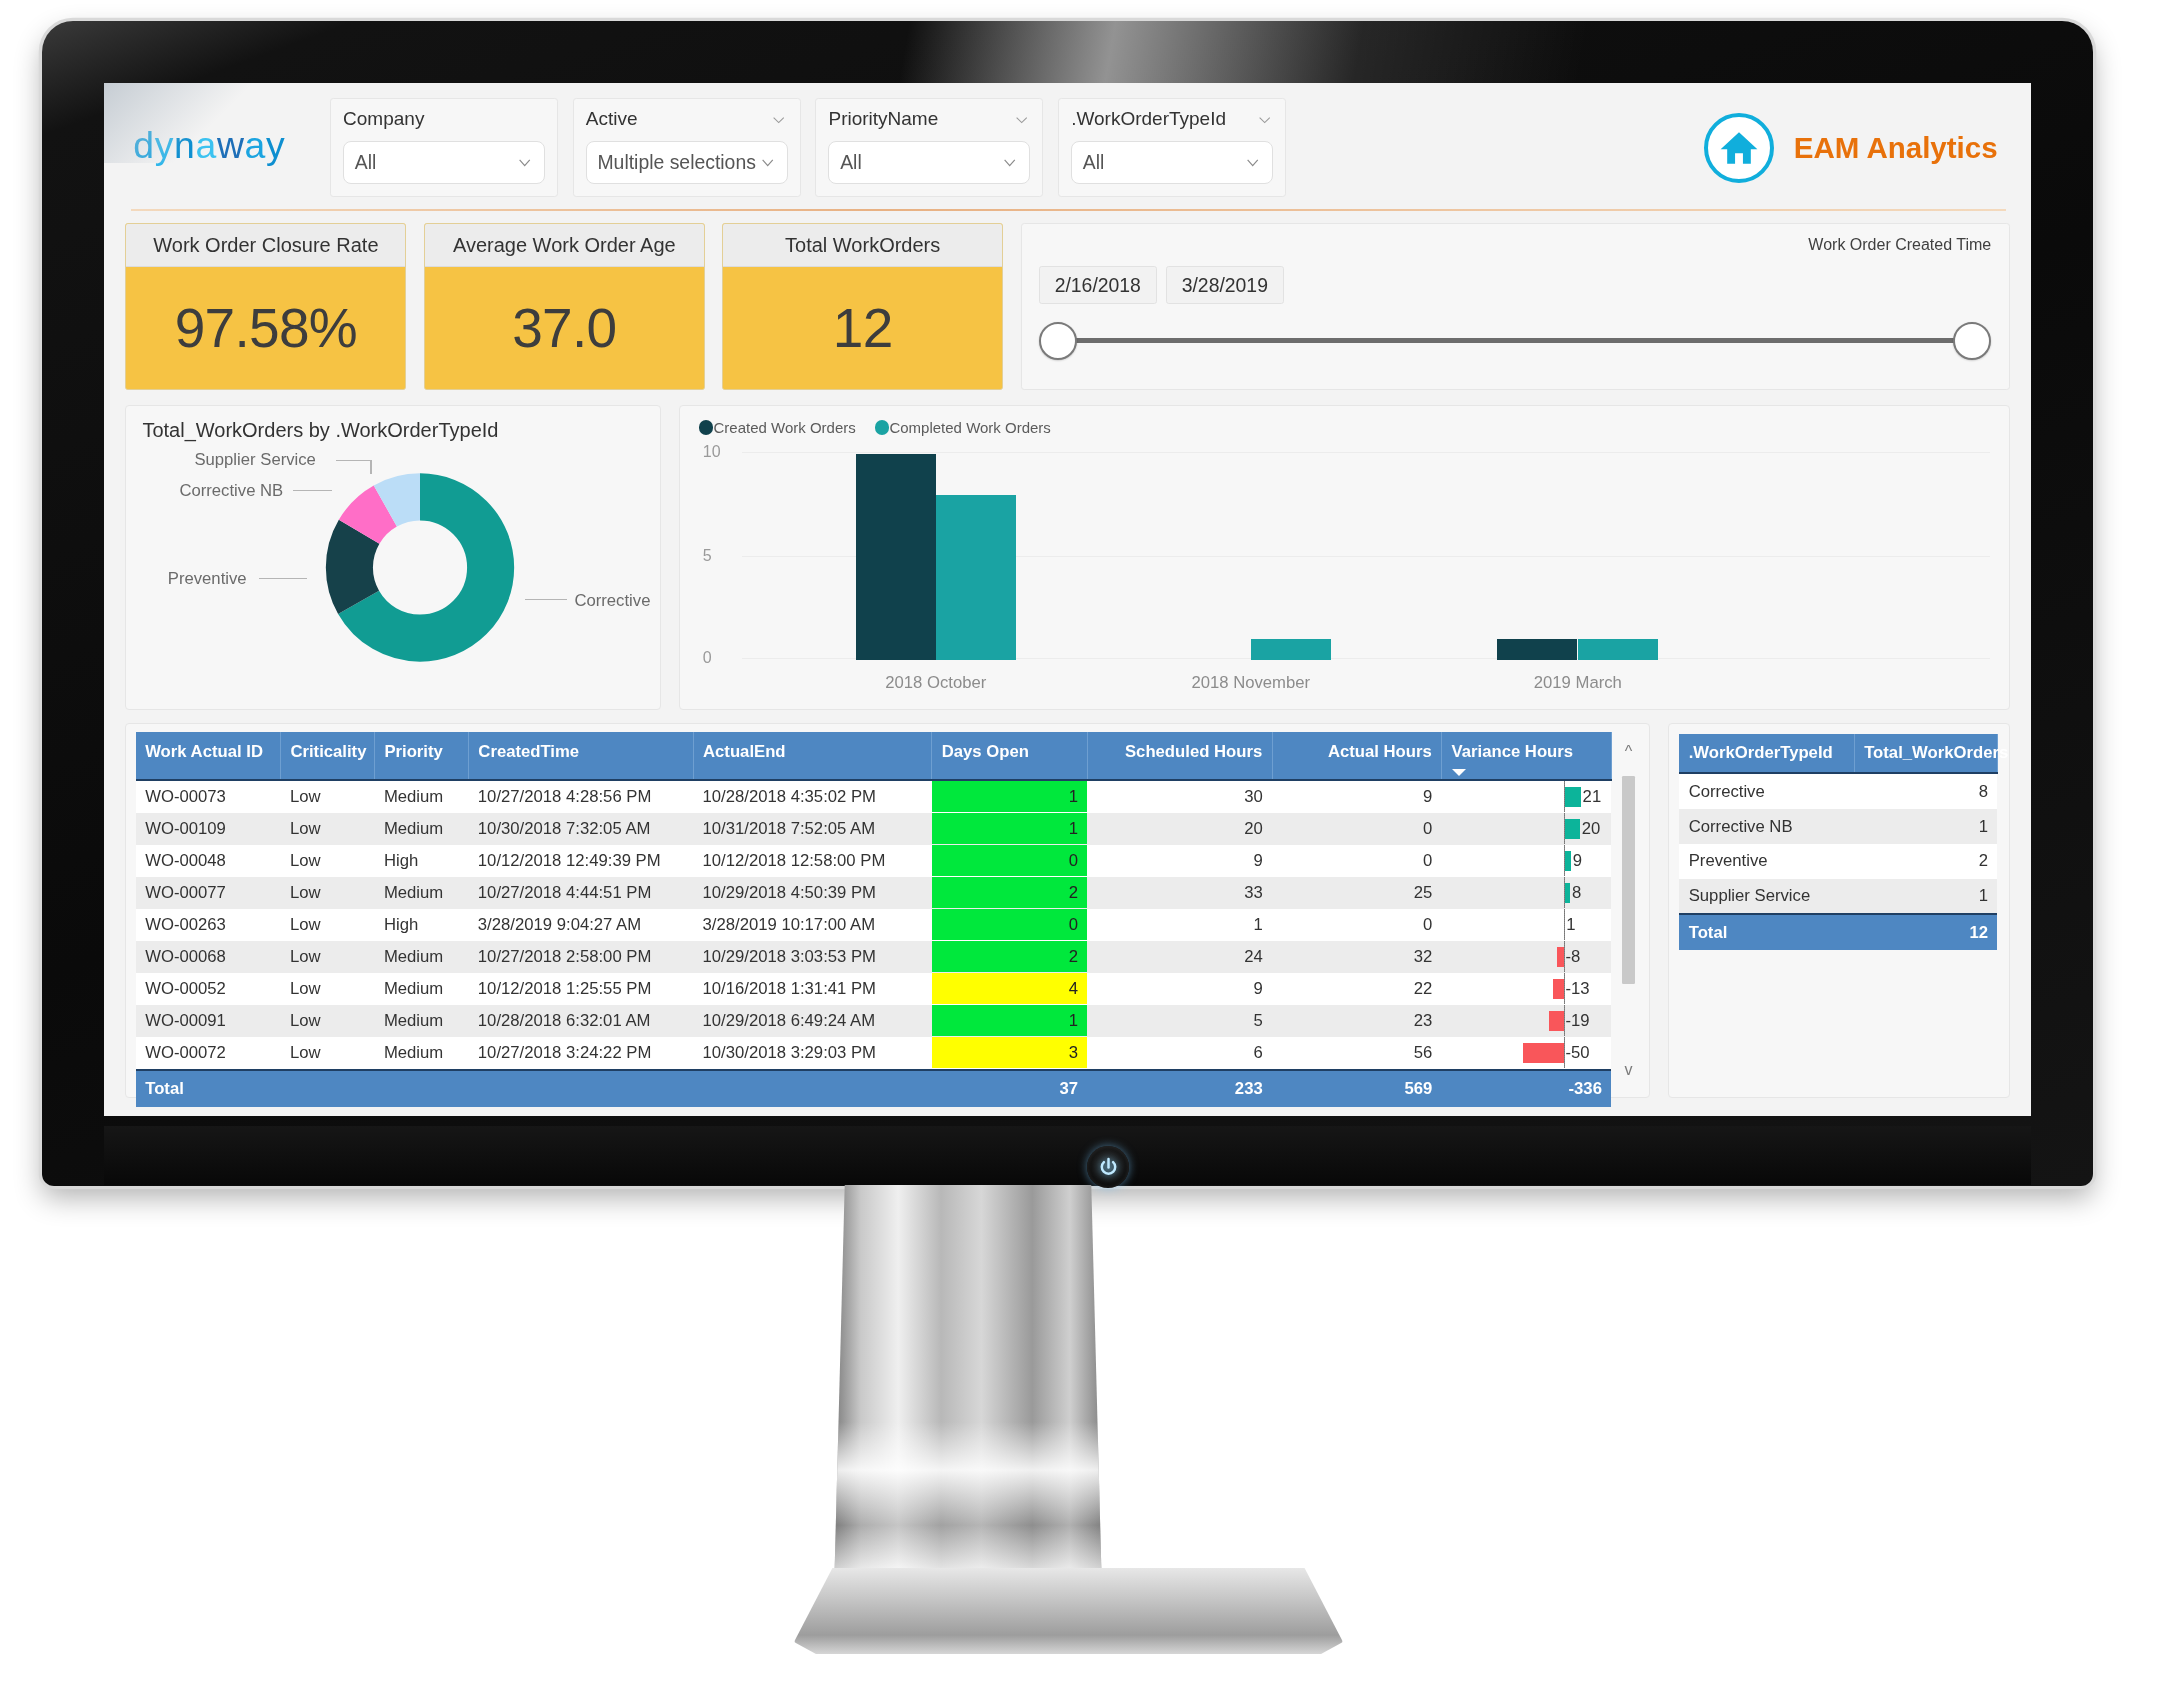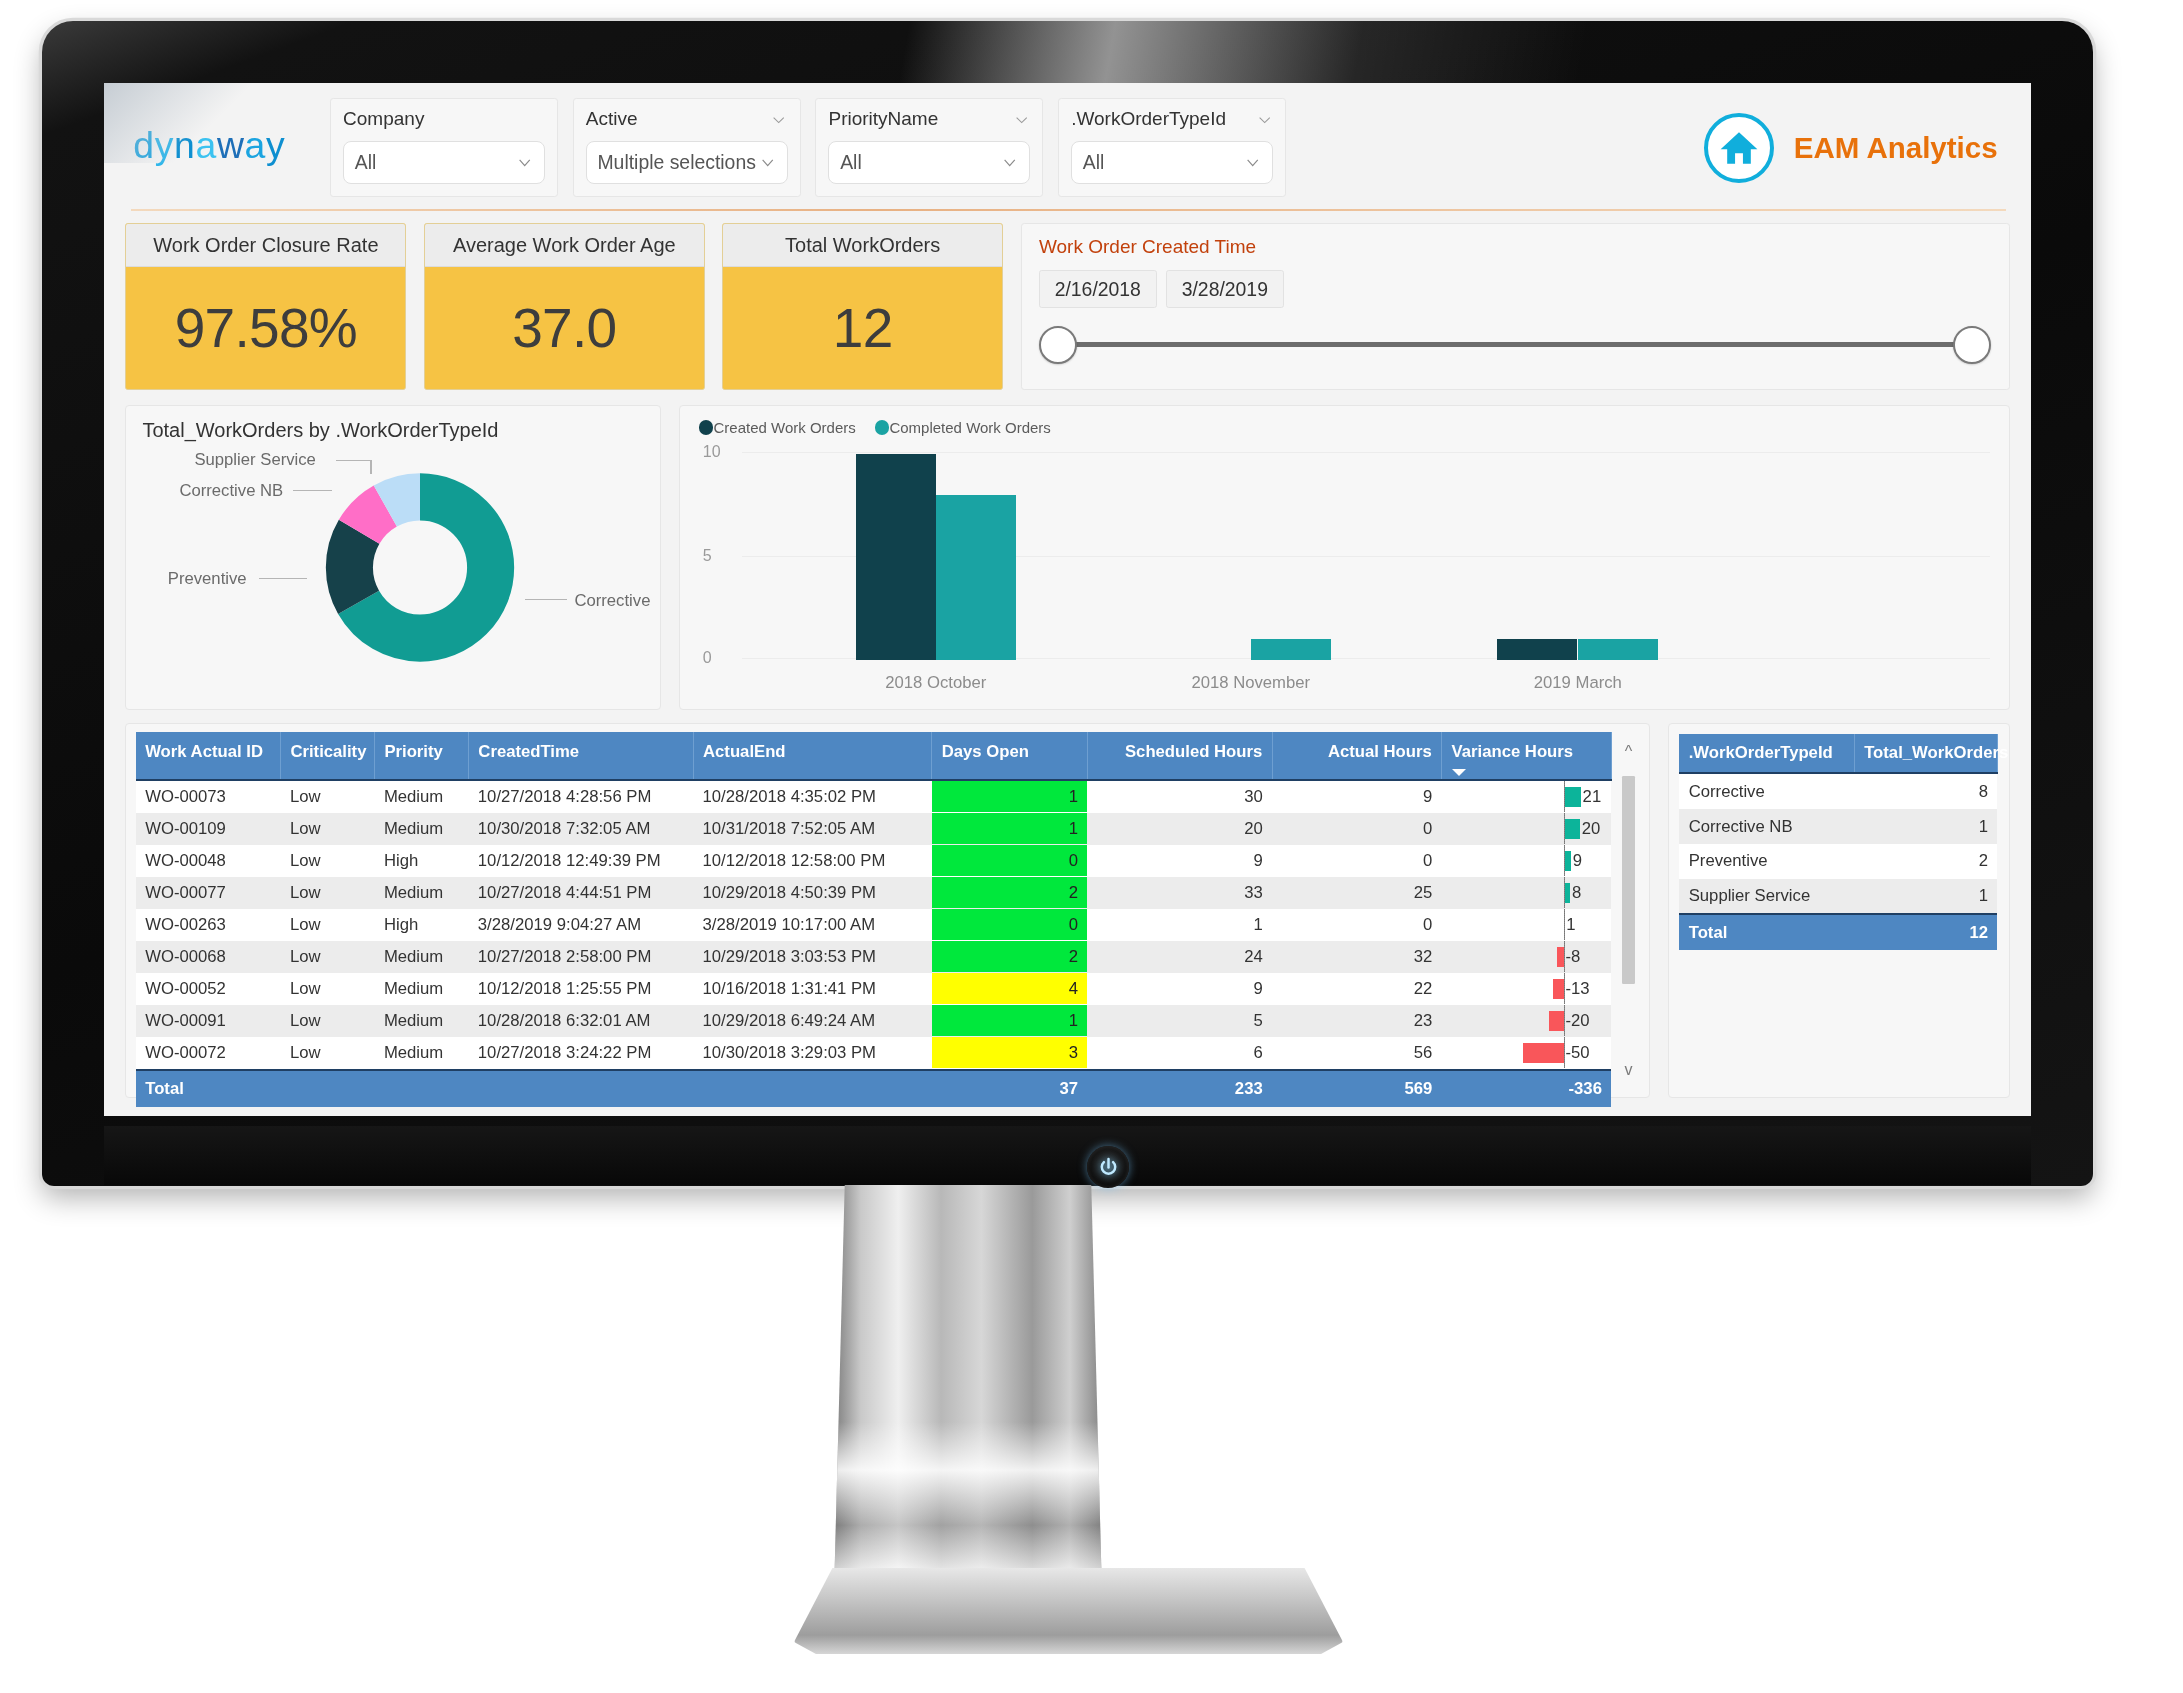--- a/index.html
+++ b/index.html
@@ -86,21 +86,21 @@
 
   
   #kpi-row { display:flex; gap:17.4px; height:167px; align-items:stretch; padding:0 4px; }
   .kpi { width:281px; border:0.7px solid #e3cf96; border-radius:2.7px; background:#F6C344; display:flex; flex-direction:column; overflow:hidden; }
   .kpi-head { background:#ececec; border-bottom:0.7px solid #dcdcdc; height:43px; display:flex; align-items:center; justify-content:center; }
   .kpi-head span { font-size:20px; color:#333; }
   .kpi-body { flex:1; display:flex; align-items:center; justify-content:center; }
   .kpi-body span { font-size:55px; color:#3d3d3d; letter-spacing:-0.7px; }
 
   #daterange { flex:1; background:#f7f7f7; border:0.7px solid #e6e6e6; border-radius:3.3px; padding:12px 17.4px; }
-  #daterange .dr-title { font-size:19px; color:#c2410c; }
+  #daterange .dr-title { font-size:16px; color:#404040;text-align:right; }
   #dr-values { display:flex; gap:9.4px; margin-top:12px; }
   .dr-pill { border:0.7px solid #e2e2e2; background:#f2f2f2; border-radius:2.7px; padding:6.7px 14.7px; font-size:19.4px; color:#333; }
   #dr-slider { position:relative; margin-top:17.4px; height:38px; }
   #dr-track { position:absolute; left:24px; right:24px; top:16px; height:4.7px; background:#6d6d6d; border-radius:2.7px; }
   .dr-handle { position:absolute; top:0; width:38px; height:38px; border-radius:50%; background:#fff; border:2px solid #7a7a7a; box-shadow:0 0.7px 2px rgba(0,0,0,.2); }
   #dr-handle-left { left:0; }
   #dr-handle-right { right:0; }
 
   
   #chart-row { display:flex; gap:17.4px; margin-top:14.7px; height:305px; padding:0 4px; }
@@ -532,21 +532,21 @@
                       <td>10/29/2018 6:49:24 AM</td>
                       <td style="padding: 0px;">
                         <div class="daysopen-cell" style="background:#00E83C;height:31px;line-height:31px;padding-right:9.4px;">1</div>
                       </td>
                       <td class="num">5</td>
                       <td class="num">23</td>
                       <td style="padding: 0px;">
                         <div class="varcell">
                           <div class="var-bar" style="left:63.36%; width:8.64%;background:#F9565A;"></div>
                           <div class="var-axis" style="left:72%;"></div>
-                          <div class="var-num" style="left:73%;">-20</div>
+                          <div class="var-num" style="left:73%;">-19</div>
                         </div>
                       </td>
                     </tr>
                     <tr>
                       <td>WO-00072</td>
                       <td>Low</td>
                       <td>Medium</td>
                       <td>10/27/2018 3:24:22 PM</td>
                       <td>10/30/2018 3:29:03 PM</td>
                       <td style="padding: 0px;">

